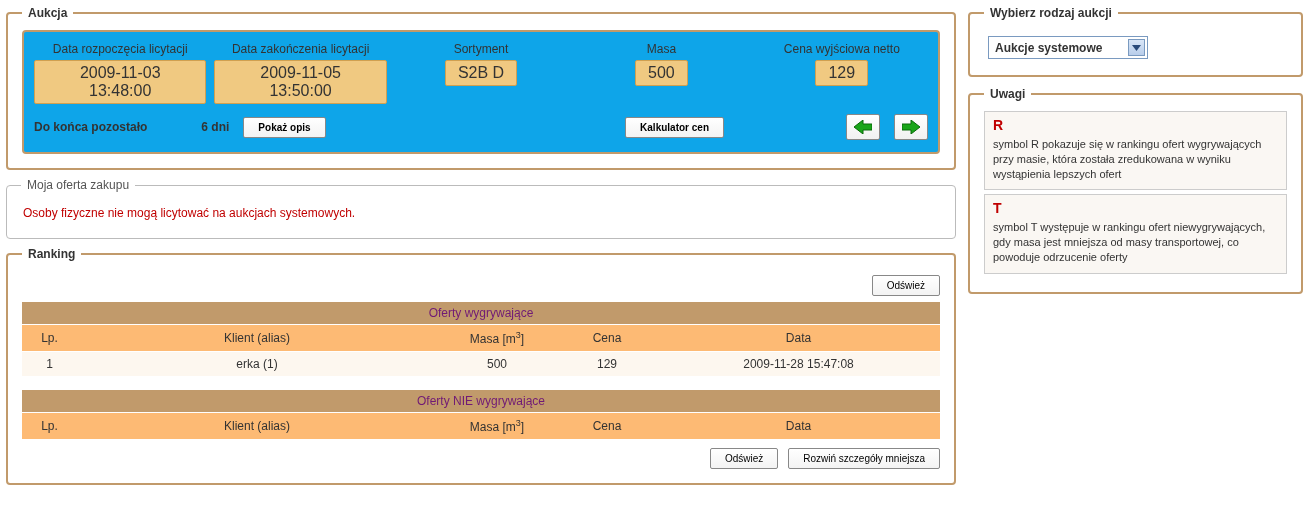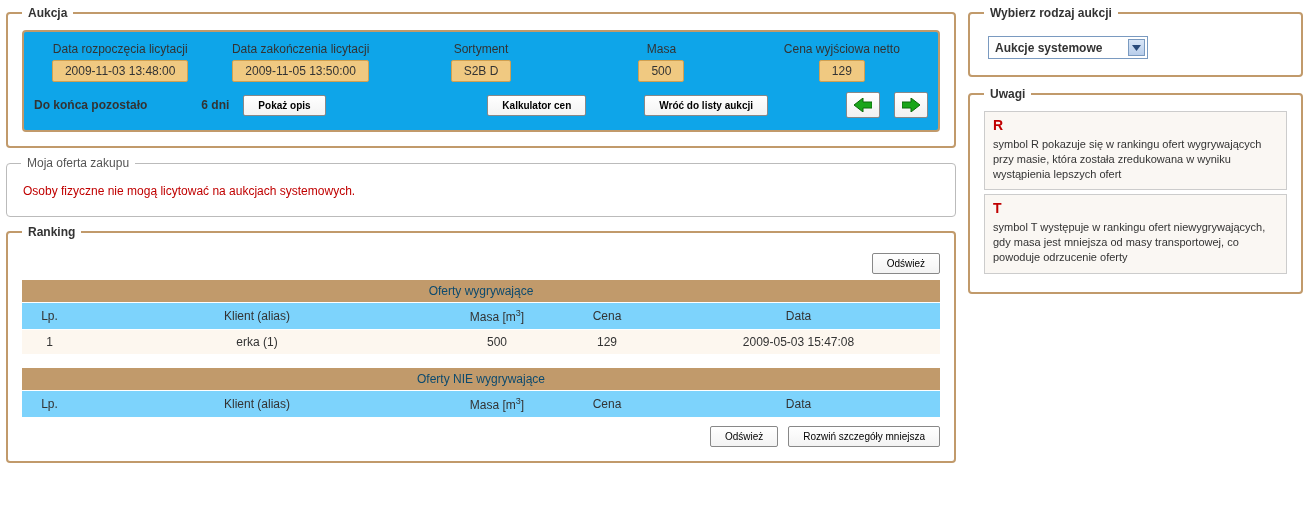--- a/index.html
+++ b/index.html
@@ -64,21 +64,21 @@
     margin-bottom: 10px;
   }
   .field-block { text-align:center; flex:1; }
   .field-block .lbl { font-size: 12px; color:#333; margin-bottom:4px; white-space: nowrap;}
   .chip {
     display:inline-block;
     background: #f0c981;
     border: 1px solid #d0a050;
     border-radius: 2px;
     padding: 3px 12px;
-    font-size: 12px;
+    font-size: 16px;
     color:#333;
   }
 
   .actions-row {
     display:flex;
     align-items:center;
     gap: 14px;
   }
   .actions-row .spacer { flex:1; }
   .remaining-label { font-weight:bold; }
@@ -112,27 +112,27 @@
   .rank-wrap { padding-top:4px; }
   .refresh-row { text-align:right; margin-bottom:6px; }
   table.rank {
     width: 100%;
     border-collapse: collapse;
     table-layout: fixed;
     margin-bottom: 14px;
   }
   table.rank caption {
     background: #c19a6b;
-    color:#0c4a6e;
+    color:#701a75;
     font-size:12px;
     padding:4px 0;
     border-bottom: 1px solid #fff;
   }
   table.rank th {
-    background: #7dd3fc;
+    background: #fdba74;
     color:#333;
     font-weight: normal;
     font-size:12px;
     padding: 5px 4px;
     border-bottom: 1px solid #fff;
     text-align:center;
   }
   table.rank td {
     background: #fdf7ef;
     text-align:center;
@@ -217,21 +217,20 @@
           </div>
         </div>
 
         <div class="actions-row">
           <span class="remaining-label">Do końca pozostało</span>
           <span class="remaining-value">6 dni</span>
           <button class="btn">Pokaż opis</button>
           <div class="spacer"></div>
           <button class="btn">Kalkulator cen</button>
           <div style="width:30px"></div>
-          <button class="btn">Wróć do listy aukcji</button>
           <div style="width:50px"></div>
           <span class="arrow-btn">
             <span>
               <svg width="18" height="14" viewBox="0 0 18 14">
                   <polygon points="9,0 9,4 18,4 18,10 9,10 9,14 0,7" fill="#19a519" stroke="#0a6a0a" stroke-width="1"></polygon>
                 </svg>
             </span>
           </span>
           <span class="arrow-btn">
             <span>
@@ -273,21 +272,21 @@
               <th>Cena</th>
               <th>Data</th>
             </tr>
           </thead>
           <tbody>
             <tr>
               <td>1</td>
               <td>erka (1)</td>
               <td>500</td>
               <td>129</td>
-              <td>2009-05-03 15:47:08</td>
+              <td>2009-11-28 15:47:08</td>
             </tr>
           </tbody>
         </table>
 
         <table class="rank" style="margin-bottom:8px;">
           <caption>Oferty NIE wygrywające</caption>
           <colgroup>
               <col class="col-lp">
               <col class="col-klient">
               <col class="col-masa">

